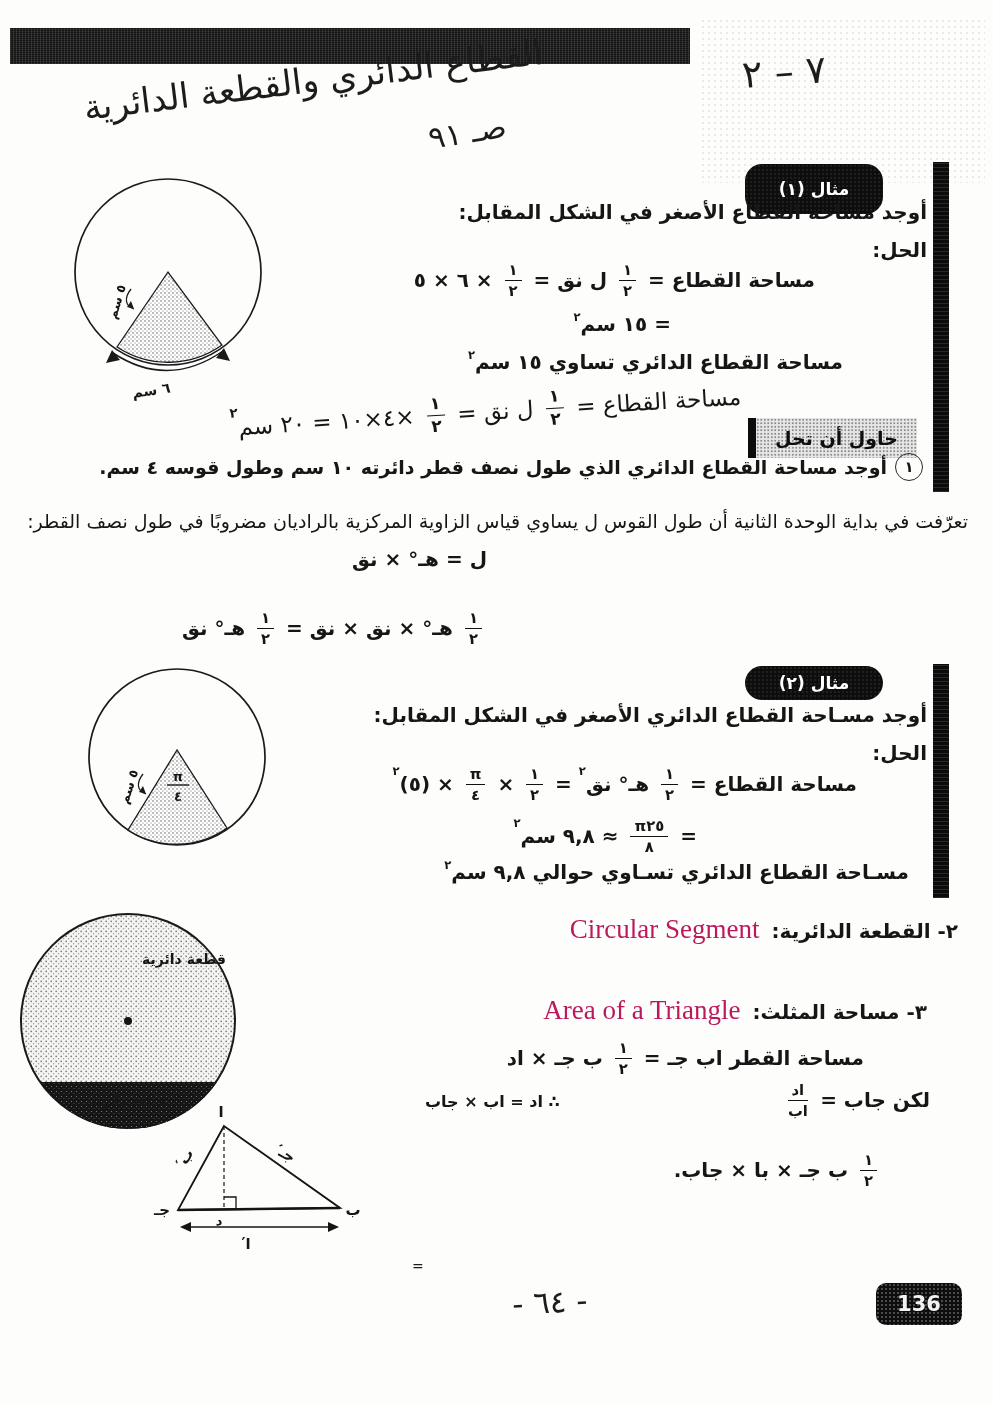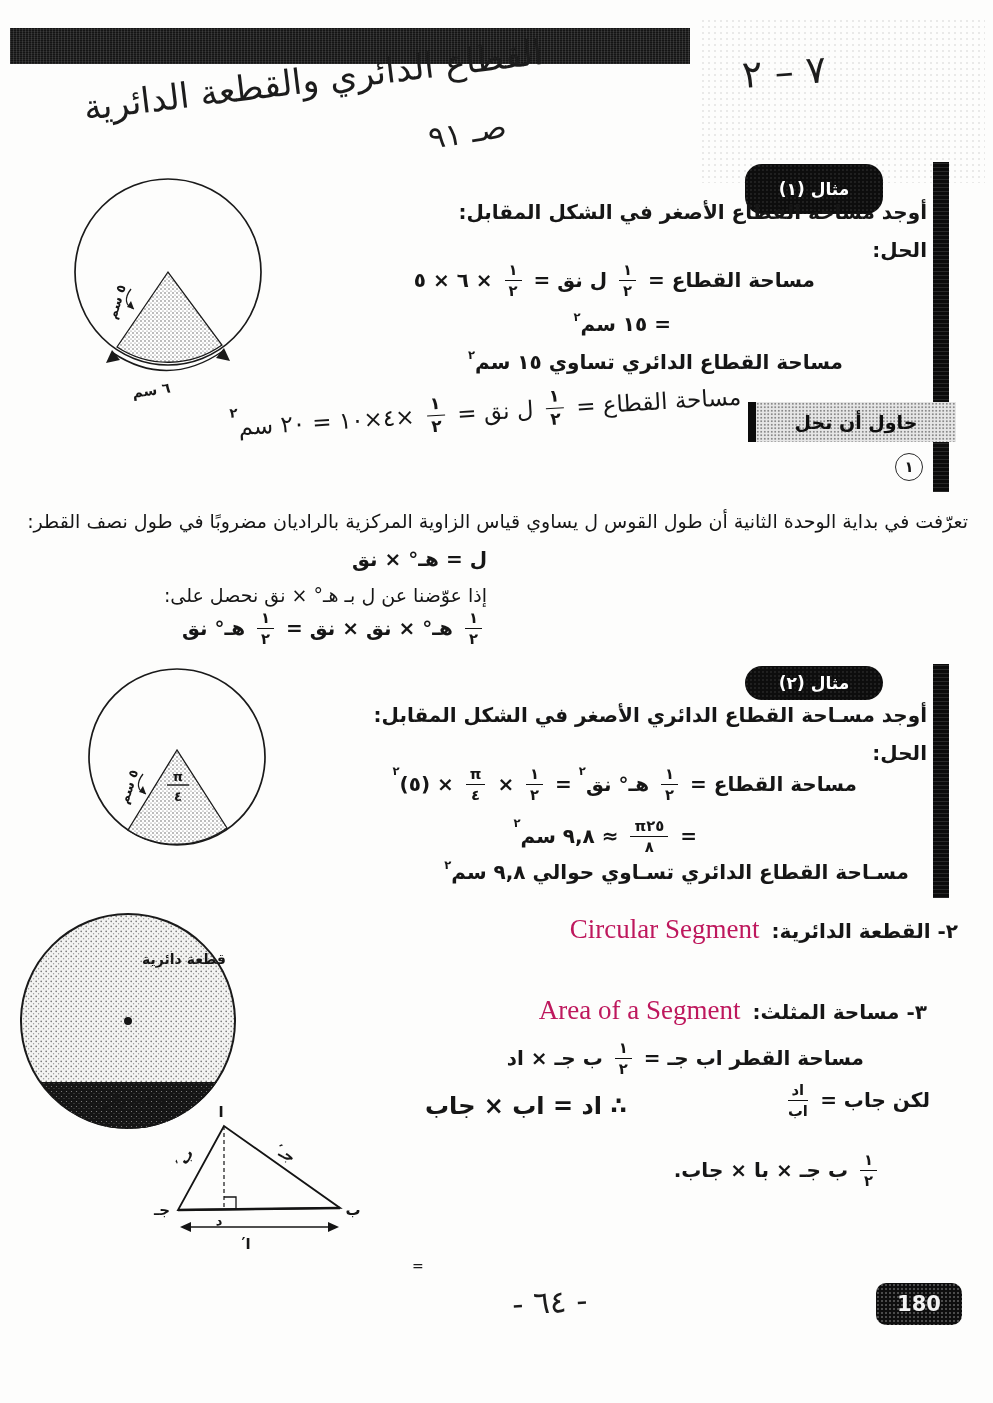--- a/index.html
+++ b/index.html
@@ -100,45 +100,45 @@
     </div>
   <div class="abs formula" style="right:322px;top:312px;font-size:20px;">
       <span class="tk">= ١٥ سم</span>
       <span class="sup">٢</span>
     </div>
   <div class="abs formula" style="right:150px;top:350px;font-size:20px;">
       <span class="tk">مساحة القطاع الدائري تساوي ١٥ سم</span>
       <span class="sup">٢</span>
     </div>
 
-  <div class="abs trybadge" style="left:748px;top:402px;width:208px;">
+  <div class="abs trybadge" style="left:748px;top:418px;width:169px;">
     <div class="trytick"></div>
     <div class="trybox">حاول أن تحل</div>
   </div>
   <div class="abs formula hw" style="right:252px;top:392px;font-size:23px;font-weight:500;transform:rotate(-3.5deg);">
       <span class="tk">مساحة القطاع = </span>
       <span class="frac">
         <span class="fn" dir="ltr">١</span>
         <span class="fd" dir="ltr">٢</span>
       </span>
       <span class="tk"> ل نق = </span>
       <span class="frac">
         <span class="fn" dir="ltr">١</span>
         <span class="fd" dir="ltr">٢</span>
       </span>
       <span class="tk"> ×٤×١٠ = ٢٠ سم</span>
       <span class="sup">٢</span>
     </div>
   <div class="abs qcircle" style="right:70px;top:453px;">
     <span>١</span>
   </div>
+  <div class="abs arline" style="right:106px;top:456px;font-size:19px;">أوجد مساحة القطاع الدائري الذي طول نصف قطر دائرته ١٠ سم وطول قوسه ٤ سم.</div>
 
   <div class="abs arline light" style="right:25px;top:510px;font-size:19px;">تعرّفت في بداية الوحدة الثانية أن طول القوس ل يساوي قياس الزاوية المركزية بالراديان مضروبًا في طول نصف القطر:</div>
   <div class="abs arline" style="right:506px;top:547px;font-size:20px;">ل = هـ° × نق</div>
-  <div class="abs arline light" style="right:506px;top:584px;font-size:19px;">إذا عوّضنا عن ل بـ هـ° × نق نحصل على:</div>
   <div class="abs formula" style="right:506px;top:610px;font-size:20px;">
       <span class="frac">
         <span class="fn" dir="ltr">١</span>
         <span class="fd" dir="ltr">٢</span>
       </span>
       <span class="tk"> هـ° × نق × نق = </span>
       <span class="frac">
         <span class="fn" dir="ltr">١</span>
         <span class="fd" dir="ltr">٢</span>
       </span>
@@ -187,38 +187,38 @@
       <span class="sup">٢</span>
     </div>
 
   <div class="abs secheading" style="right:35px;top:914px;">
     <span class="sec-ar">٢- القطعة الدائرية:</span>
     <span class="sec-en">Circular Segment</span>
   </div>
 
   <div class="abs secheading" style="right:66px;top:995px;">
     <span class="sec-ar">٣- مساحة المثلث:</span>
-    <span class="sec-en">Area of a Segment</span>
+    <span class="sec-en">Area of a Triangle</span>
   </div>
   <div class="abs formula" style="right:129px;top:1040px;font-size:20px;">
       <span class="tk">مساحة القطر اب جـ = </span>
       <span class="frac">
         <span class="fn" dir="ltr">١</span>
         <span class="fd" dir="ltr">٢</span>
       </span>
       <span class="tk"> ب جـ × اد</span>
     </div>
   <div class="abs formula" style="right:63px;top:1082px;font-size:20px;">
       <span class="tk">لكن جاب = </span>
       <span class="frac">
         <span class="fn" dir="ltr">اد</span>
         <span class="fd" dir="ltr">اب</span>
       </span>
     </div>
-  <div class="abs arline" style="left:425px;top:1092px;font-size:24px;">∴ اد = اب × جاب</div>
+  <div class="abs arline" style="left:425px;top:1092px;font-size:16px;">∴ اد = اب × جاب</div>
   <div class="abs formula" style="right:111px;top:1152px;font-size:20px;">
       <span class="frac">
         <span class="fn" dir="ltr">١</span>
         <span class="fd" dir="ltr">٢</span>
       </span>
       <span class="tk"> ب جـ × با × جاب.</span>
     </div>
 
   <svg class="abs" style="left:0;top:0;" width="993" height="1403" viewBox="0 0 993 1403">
     <defs>
@@ -284,16 +284,16 @@
       <text x="219" y="1225" font-size="13" text-anchor="middle">د</text>
       <text x="246" y="1249" font-size="15" text-anchor="middle">ا′</text>
       <text transform="translate(189,1161) rotate(-55)" font-size="15" text-anchor="middle">ب′</text>
       <text transform="translate(283,1158) rotate(31)" font-size="15" text-anchor="middle">جـ′</text>
     </g>
   </svg>
 
   <div class="abs hw" style="left:412px;top:1258px;font-size:14px;">=</div>
   <div class="abs hw" dir="ltr" style="left:512px;top:1284px;font-size:31px;transform:rotate(-3deg);letter-spacing:4px;">- ٦٤ -</div>
   <div class="abs pagebadge" style="left:876px;top:1283px;width:86px;height:42px;">
-    <span>180</span>
+    <span>136</span>
   </div>
 
 </div>
 
 </body></html>

